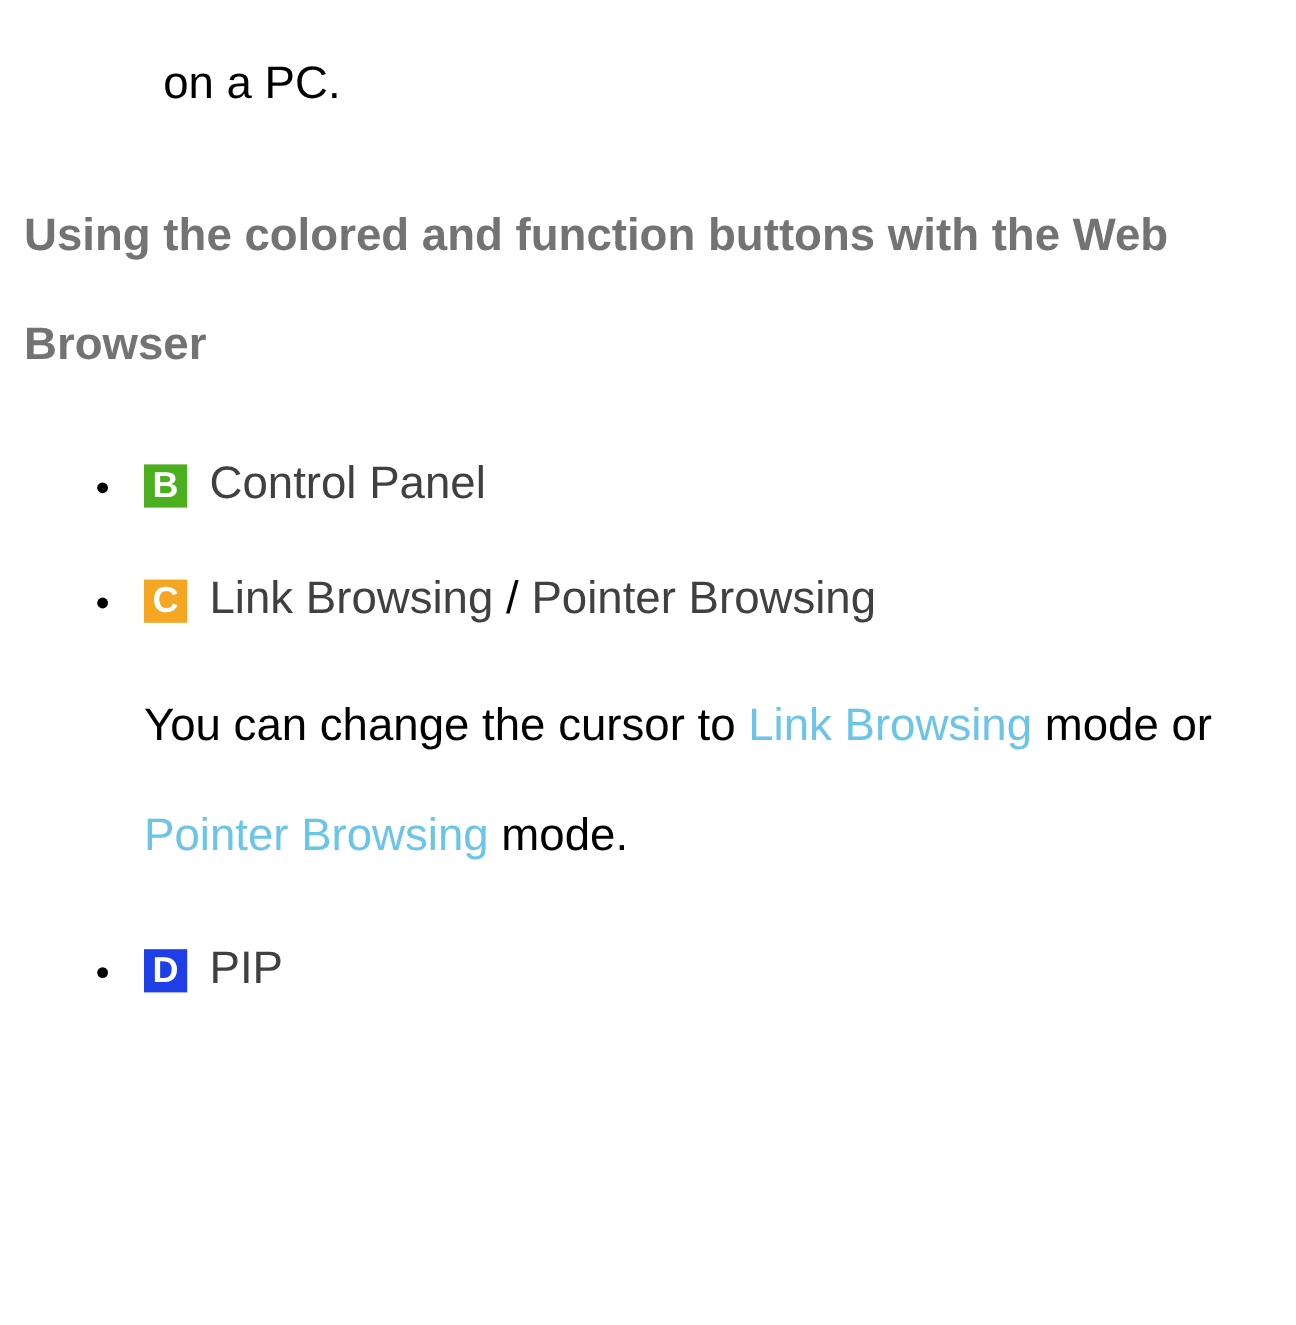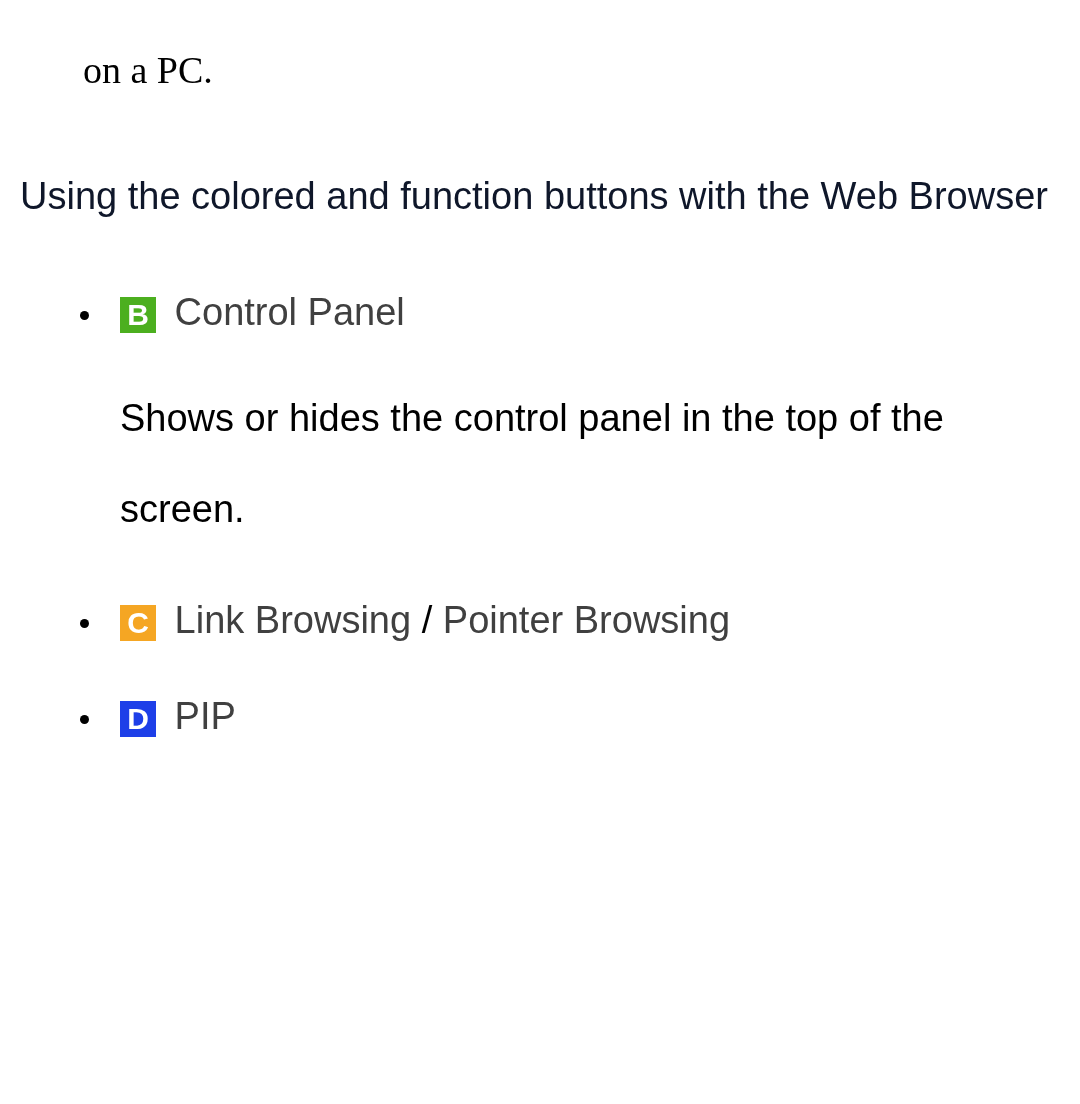--- a/index.html
+++ b/index.html
@@ -6,28 +6,27 @@
       font-family: Arial, Helvetica, sans-serif;
       font-size: 38px;
       line-height: 1.6;
       color: #000000;
       margin: 0;
       padding: 20px;
       width: 1080px;
       box-sizing: border-box;
     }
     .fragment-top {
-      margin-left: 63px;
+      margin-left: 116px;
       margin-top: 20px;
       margin-bottom: 50px;
-      font-family: Liberation Serif, serif;
     }
     .section-heading {
-      color: #0f172a;
-      font-weight: normal;
+      color: #737373;
+      font-weight: bold;
       margin-bottom: 40px;
       line-height: 2.4;
     }
     ul {
       list-style-type: disc;
       padding-left: 85px;
       margin: 0;
     }
     li {
       margin-bottom: 35px;
@@ -71,25 +70,27 @@
 <body>
 
 <div class="fragment-top">on a PC.</div>
 
 <div class="section-heading">Using the colored and function buttons with the Web Browser</div>
 
 <ul>
   <li>
     <span class="btn-badge btn-b">B</span>
     <span class="feature-name">Control Panel</span>
-    <div class="feature-desc">Shows or hides the control panel in the top of the screen.</div>
   </li>
 
   <li>
     <span class="btn-badge btn-c">C</span>
     <span class="feature-name">Link Browsing</span><span class="sep"> / </span><span class="feature-name">Pointer Browsing</span>
+    <div class="feature-desc">
+      <span>You can change the cursor to </span><span class="inline-link">Link Browsing</span><span> mode or </span><span class="inline-link">Pointer Browsing</span><span> mode.</span>
+    </div>
   </li>
 
   <li>
     <span class="btn-badge btn-d">D</span>
     <span class="feature-name">PIP</span>
   </li>
 </ul>
 
 </body></html>

